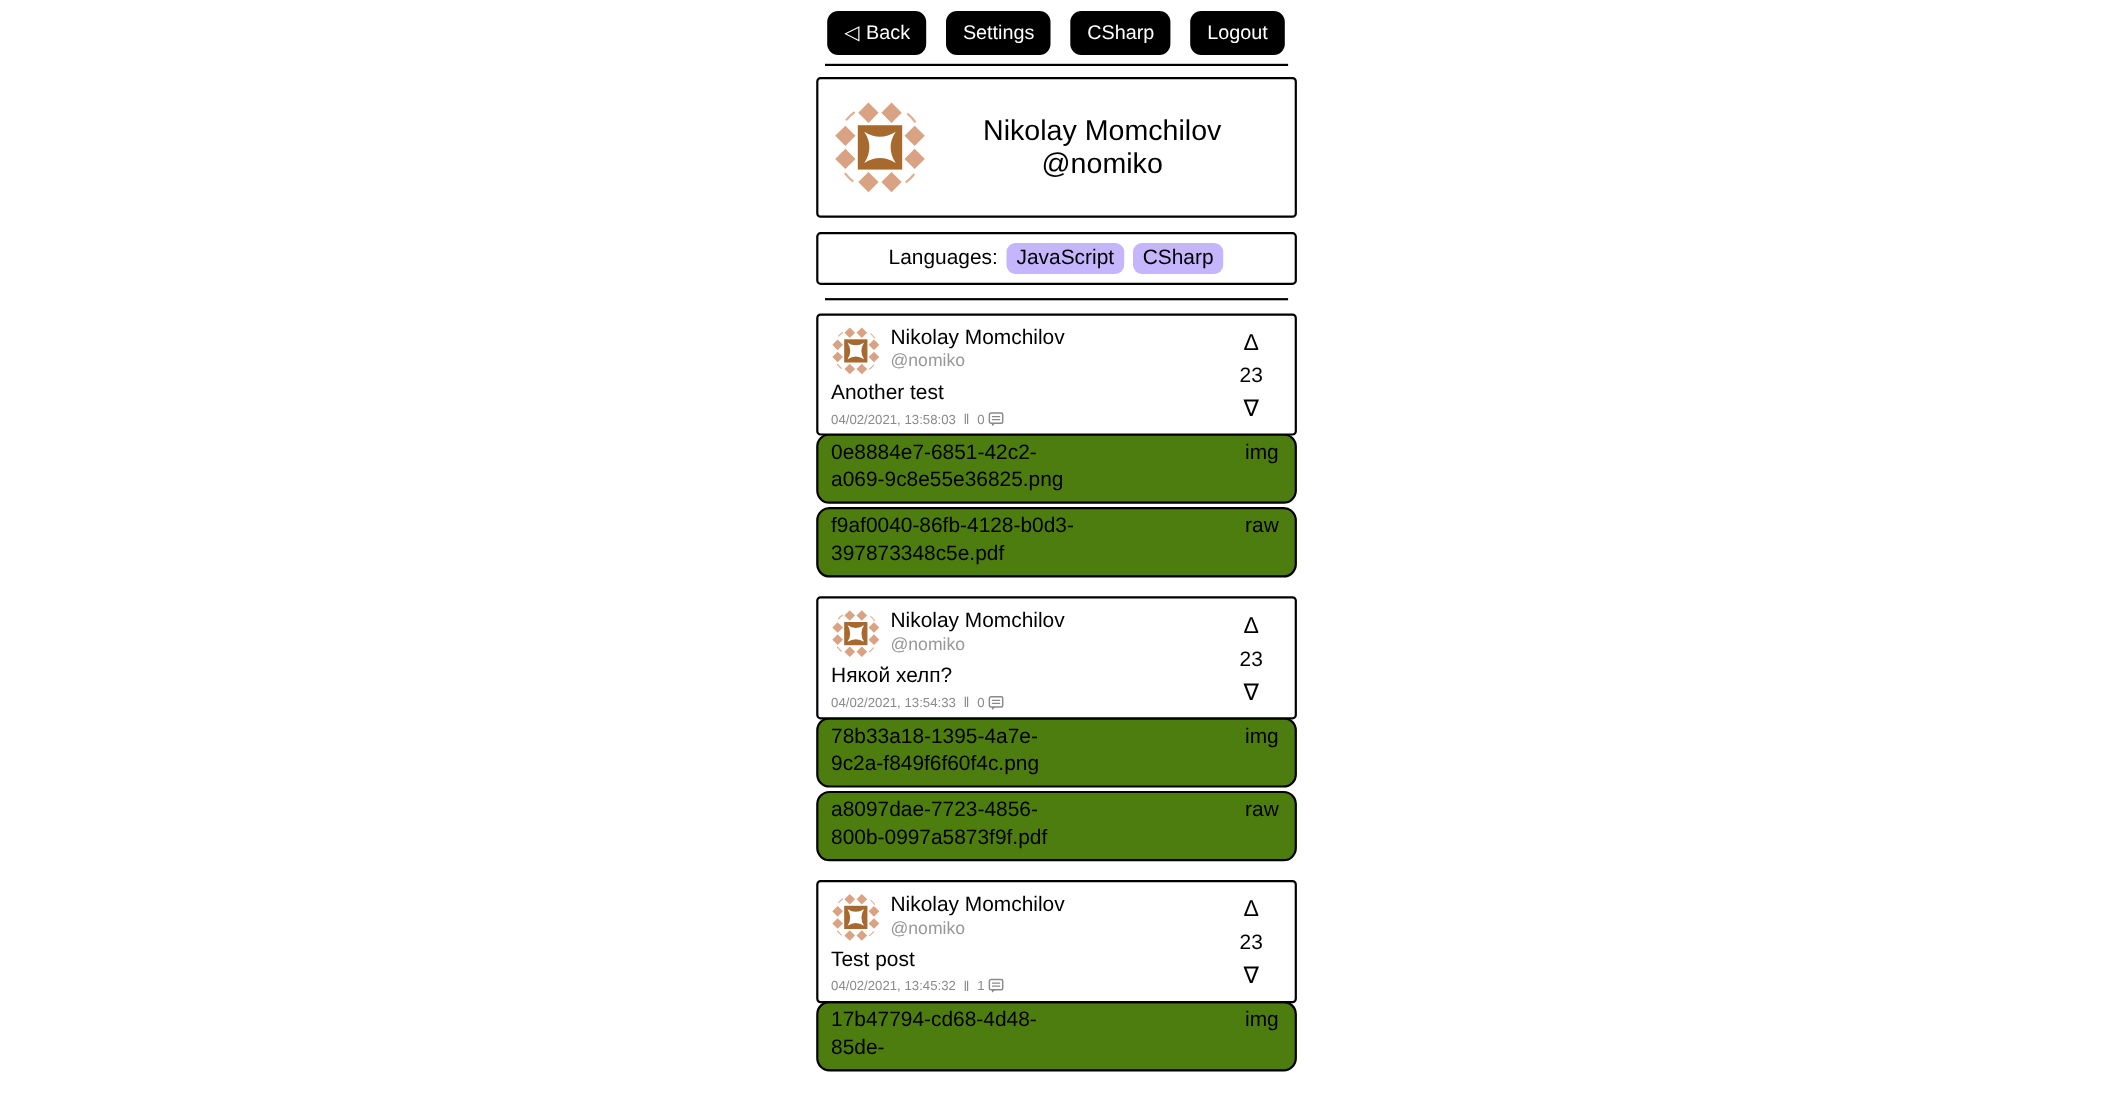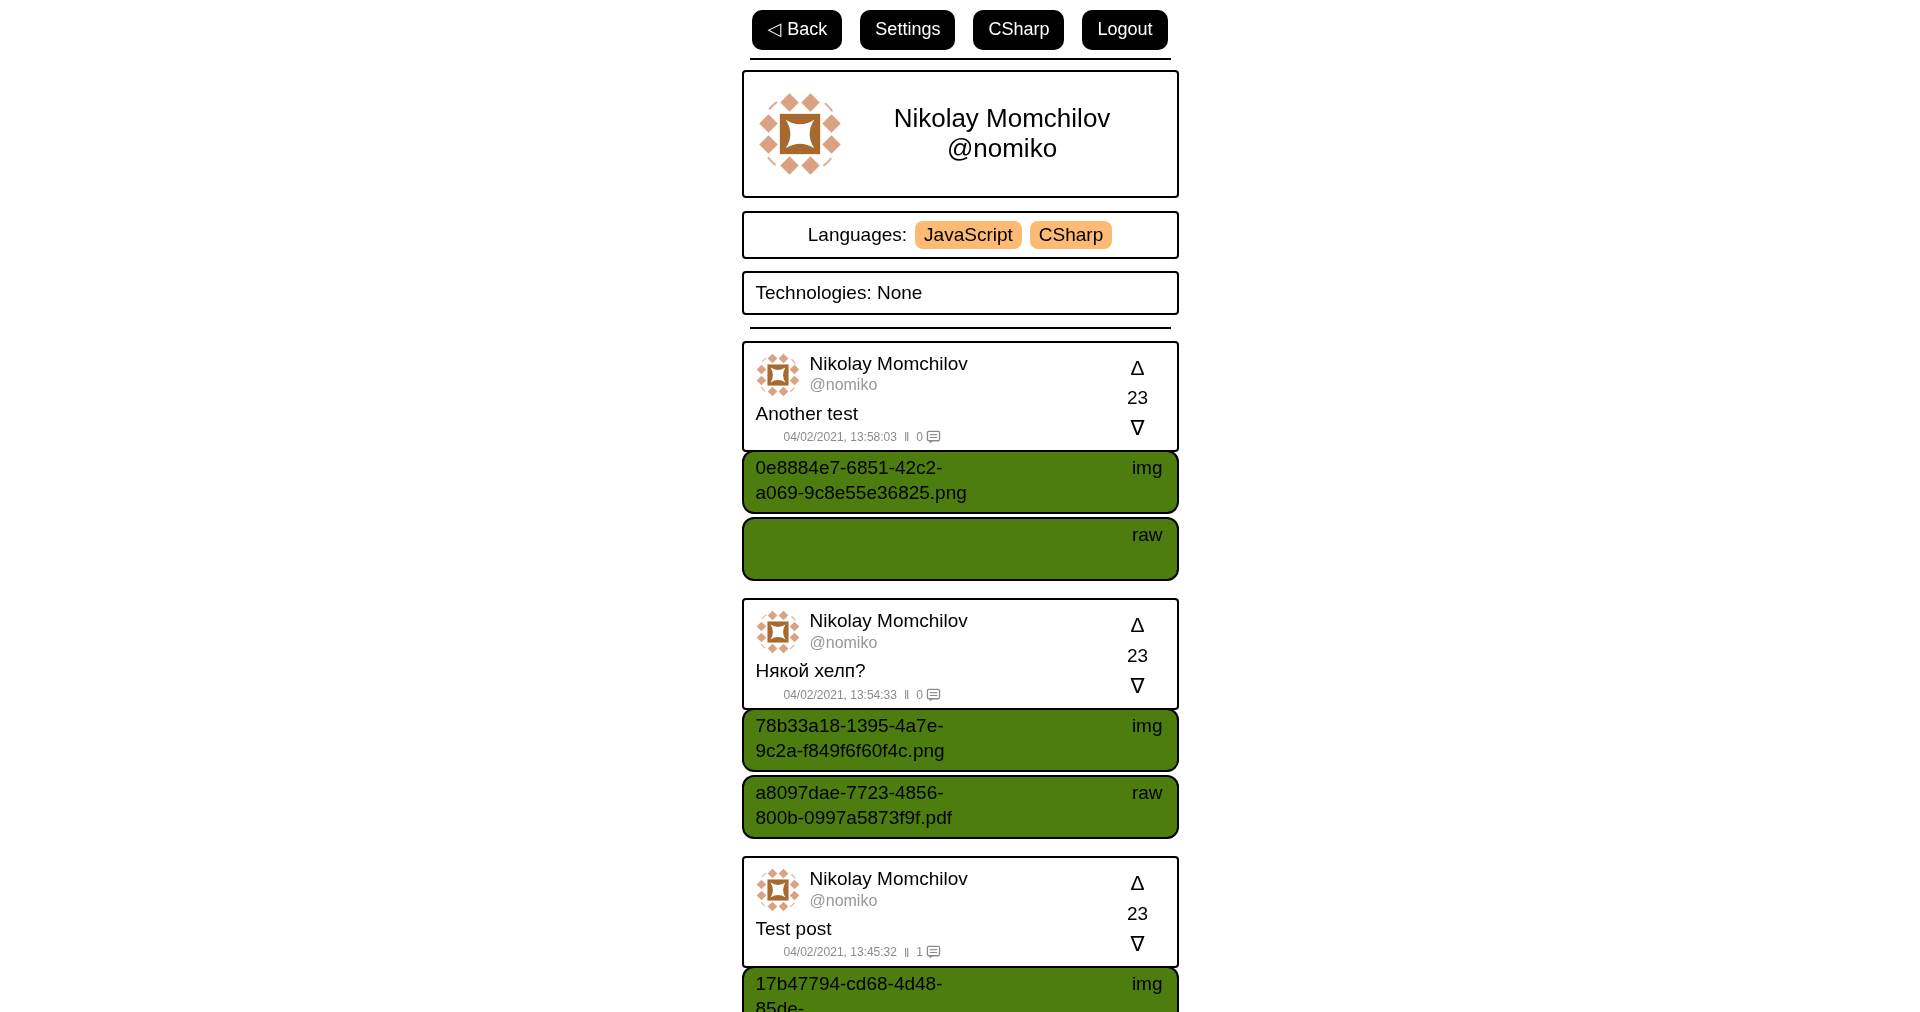--- a/index.html
+++ b/index.html
@@ -70,21 +70,21 @@
   .languages-card {
     display: flex;
     align-items: center;
     gap: 8px;
     padding: 8px 12px;
     font-size: 19px;
     margin-bottom: 12px;
     justify-content: center;
   }
   .tag {
-    background: #fdba74;
+    background: #c4b5fd;
     border-radius: 8px;
     padding: 3px 9px;
     font-size: 19px;
   }
 
   .tech-card {
     padding: 9px 12px;
     font-size: 19px;
     margin-bottom: 12px;
   }
@@ -104,21 +104,20 @@
   .post-author { font-size: 19px; line-height: 1.2; }
   .post-handle { font-size: 16px; line-height: 1.2; color: #979797; }
   .post-title { font-size: 19px; margin-top: 6px; line-height: 1.2; }
   .post-meta {
     display: flex;
     align-items: center;
     gap: 7px;
     margin-top: 4px;
     font-size: 12px;
     color: #8a8a8a;
-    margin-left: 28px;
   }
   .meta-sep { font-size: 13px; color: #8a8a8a; }
   .comment-count { display: flex; align-items: center; gap: 3px; }
 
   .vote-col {
     flex: 0 0 42px;
     display: flex;
     flex-direction: column;
     align-items: center;
     justify-content: space-between;
@@ -210,24 +209,20 @@
       <div>@nomiko</div>
     </div>
   </div>
 
   <div class="card languages-card">
     <span>Languages:</span>
     <span class="tag">JavaScript</span>
     <span class="tag">CSharp</span>
   </div>
 
-  <div class="card tech-card">
-    <span>Technologies:</span>
-    <span>None</span>
-  </div>
 
   <hr class="divider divider2">
 
   <div class="post-group">
     <div class="card post-card">
       <div class="post-main">
         <div class="post-header">
           <svg class="post-avatar">
               <use href="#identicon"></use>
             </svg>
@@ -252,20 +247,21 @@
         <span class="vote-arrow">Δ</span>
         <span class="vote-count">23</span>
         <span class="vote-arrow">∇</span>
       </div>
     </div>
     <div class="attachment">
       <span class="attachment-name">0e8884e7-6851-42c2-a069-9c8e55e36825.png</span>
       <span class="attachment-type">img</span>
     </div>
     <div class="attachment">
+      <span class="attachment-name">f9af0040-86fb-4128-b0d3-397873348c5e.pdf</span>
       <span class="attachment-type">raw</span>
     </div>
   </div>
 
   <div class="post-group">
     <div class="card post-card">
       <div class="post-main">
         <div class="post-header">
           <svg class="post-avatar">
               <use href="#identicon"></use>

